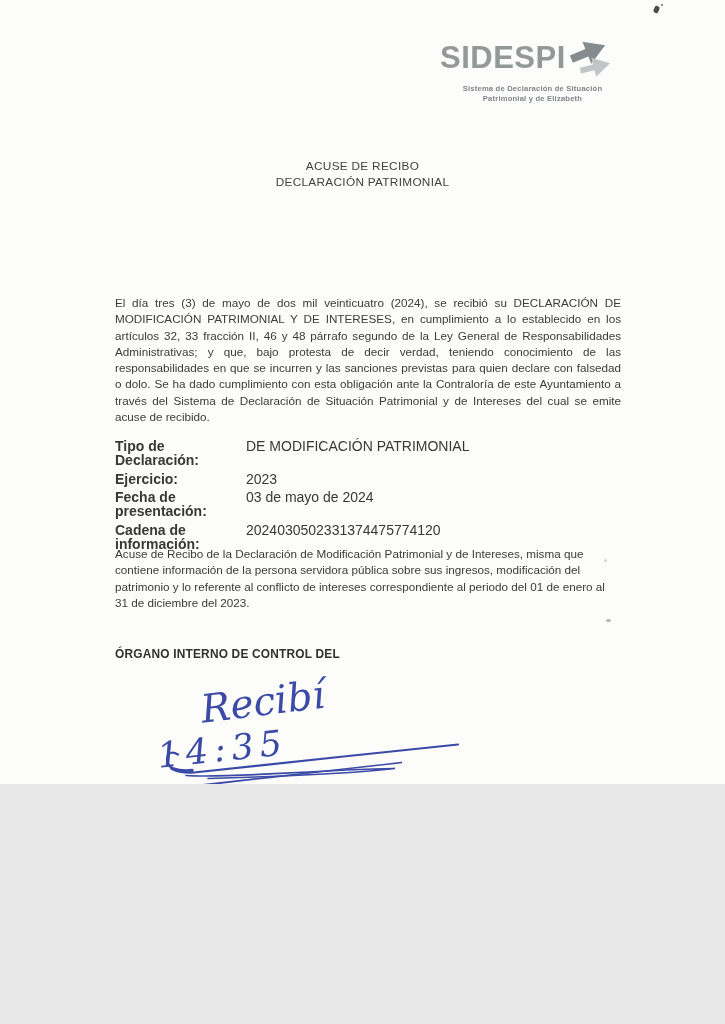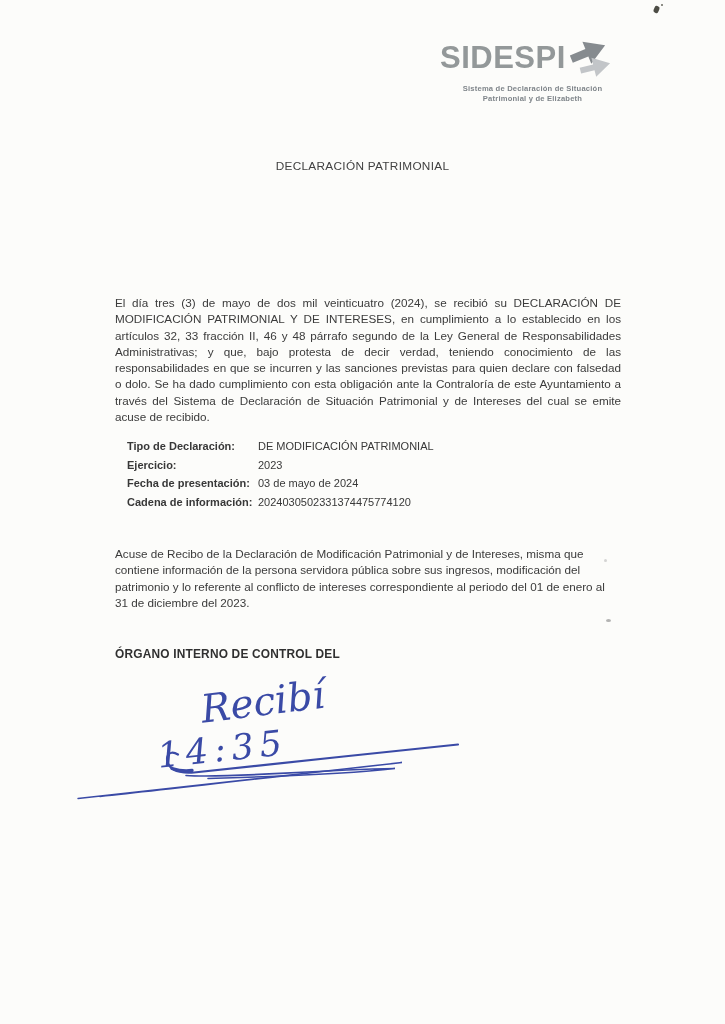--- a/index.html
+++ b/index.html
@@ -1,19 +1,19 @@
 <!DOCTYPE html>
 <html><head>
 <meta charset="utf-8">
 <style>
   html,body{margin:0;padding:0;}
   body{background:#e8e8e8;}
   .page{
     position:relative;
-    width:725px;height:1024px;
+    width:725px;height:784px;
     background:#fcfcfa;
     font-family:"Liberation Sans", sans-serif;
     color:#3b3b3b;
     overflow:hidden;
     margin:0 auto;
   }
   
   .logo{position:absolute;left:440px;top:33px;width:185px;text-align:center;}
   .logo-row{display:flex;align-items:center;justify-content:center;gap:2px;}
   .logo-name{
@@ -36,21 +36,21 @@
     font-size:11.8px;font-weight:bold;line-height:14.6px;color:#353535;
   }
   
   .para{
     position:absolute;left:115px;width:506px;
     font-size:11.7px;line-height:16.3px;color:#3b3b3b;
   }
   .para1{top:295px;text-align:justify;}
   .para2{top:546px;text-align:left;}
   
-  .details{position:absolute;left:127px;top:439px;font-size:11px;color:#383838;}
+  .details{position:absolute;left:115px;top:439px;font-size:14px;color:#383838;}
   .detail-row{display:flex;line-height:14px;margin-bottom:4.6px;}
   .detail-label{font-weight:bold;width:131px;flex:0 0 131px;}
   .detail-value{white-space:nowrap;}
   
   .footer-heading{
     position:absolute;left:115px;top:647px;
     font-size:11.9px;font-weight:bold;color:#303030;letter-spacing:0.2px;
   }
   
   .handwriting{position:absolute;left:60px;top:672px;width:420px;height:140px;}
@@ -87,20 +87,21 @@
         </g>
       </svg>
     </div>
     <div class="logo-sub">
       <div>Sistema de Declaración de Situación</div>
       <div>Patrimonial y de Elizabeth</div>
     </div>
   </div>
 
   <div class="doc-title">
+    <div>ACUSE DE RECIBO</div>
     <div>DECLARACIÓN PATRIMONIAL</div>
   </div>
 
 
   <div class="para para1">El día tres (3) de mayo de dos mil veinticuatro (2024), se recibió su DECLARACIÓN DE MODIFICACIÓN PATRIMONIAL Y DE INTERESES, en cumplimiento a lo establecido en los artículos 32, 33 fracción II, 46 y 48 párrafo segundo de la Ley General de Responsabilidades Administrativas; y que, bajo protesta de decir verdad, teniendo conocimiento de las responsabilidades en que se incurren y las sanciones previstas para quien declare con falsedad o dolo. Se ha dado cumplimiento con esta obligación ante la Contraloría de este Ayuntamiento a través del Sistema de Declaración de Situación Patrimonial y de Intereses del cual se emite acuse de recibido.</div>
 
   <div class="details">
     <div class="detail-row">
       <span class="detail-label">Tipo de Declaración:</span>
       <span class="detail-value">DE MODIFICACIÓN PATRIMONIAL</span>

